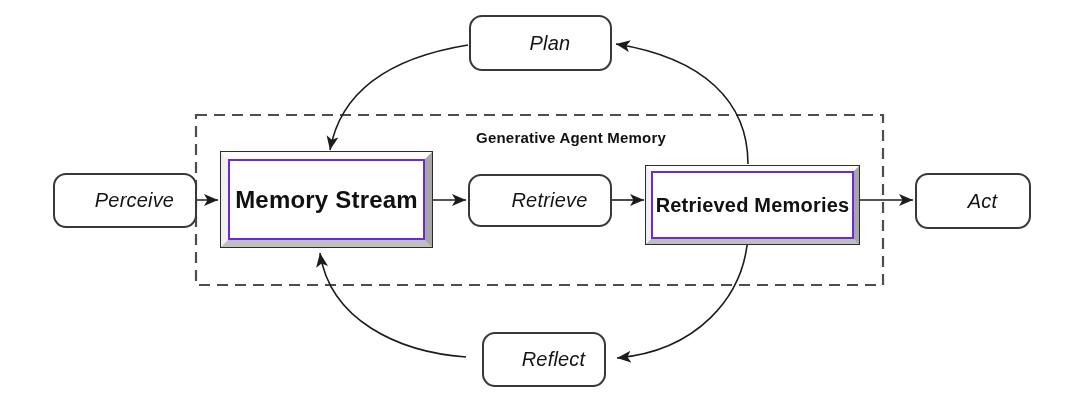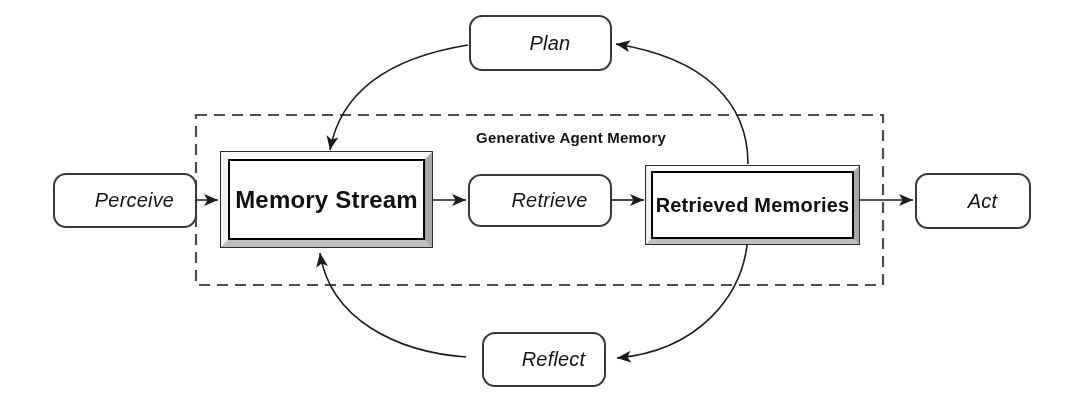--- a/index.html
+++ b/index.html
@@ -40,21 +40,21 @@
     width: 100%; height: 100%;
     box-sizing: border-box;
     border-style: solid;
     border-color: #fdfdfd #a6a6a6 #bfbfbf #f0f0f0;
   }
   .bevel-7 { border-width: 7px; }
   .bevel-5 { border-width: 5px; }
   .frame-inner {
     width: 100%; height: 100%;
     box-sizing: border-box;
-    border: 2px solid #000000;
+    border: 2px solid #6d28d9;
     background: #ffffff;
     display: flex;
     align-items: center;
     justify-content: center;
   }
   .frame-inner .lbl {
     font-weight: bold;
     color: #111111;
     letter-spacing: 0.2px;
   }

